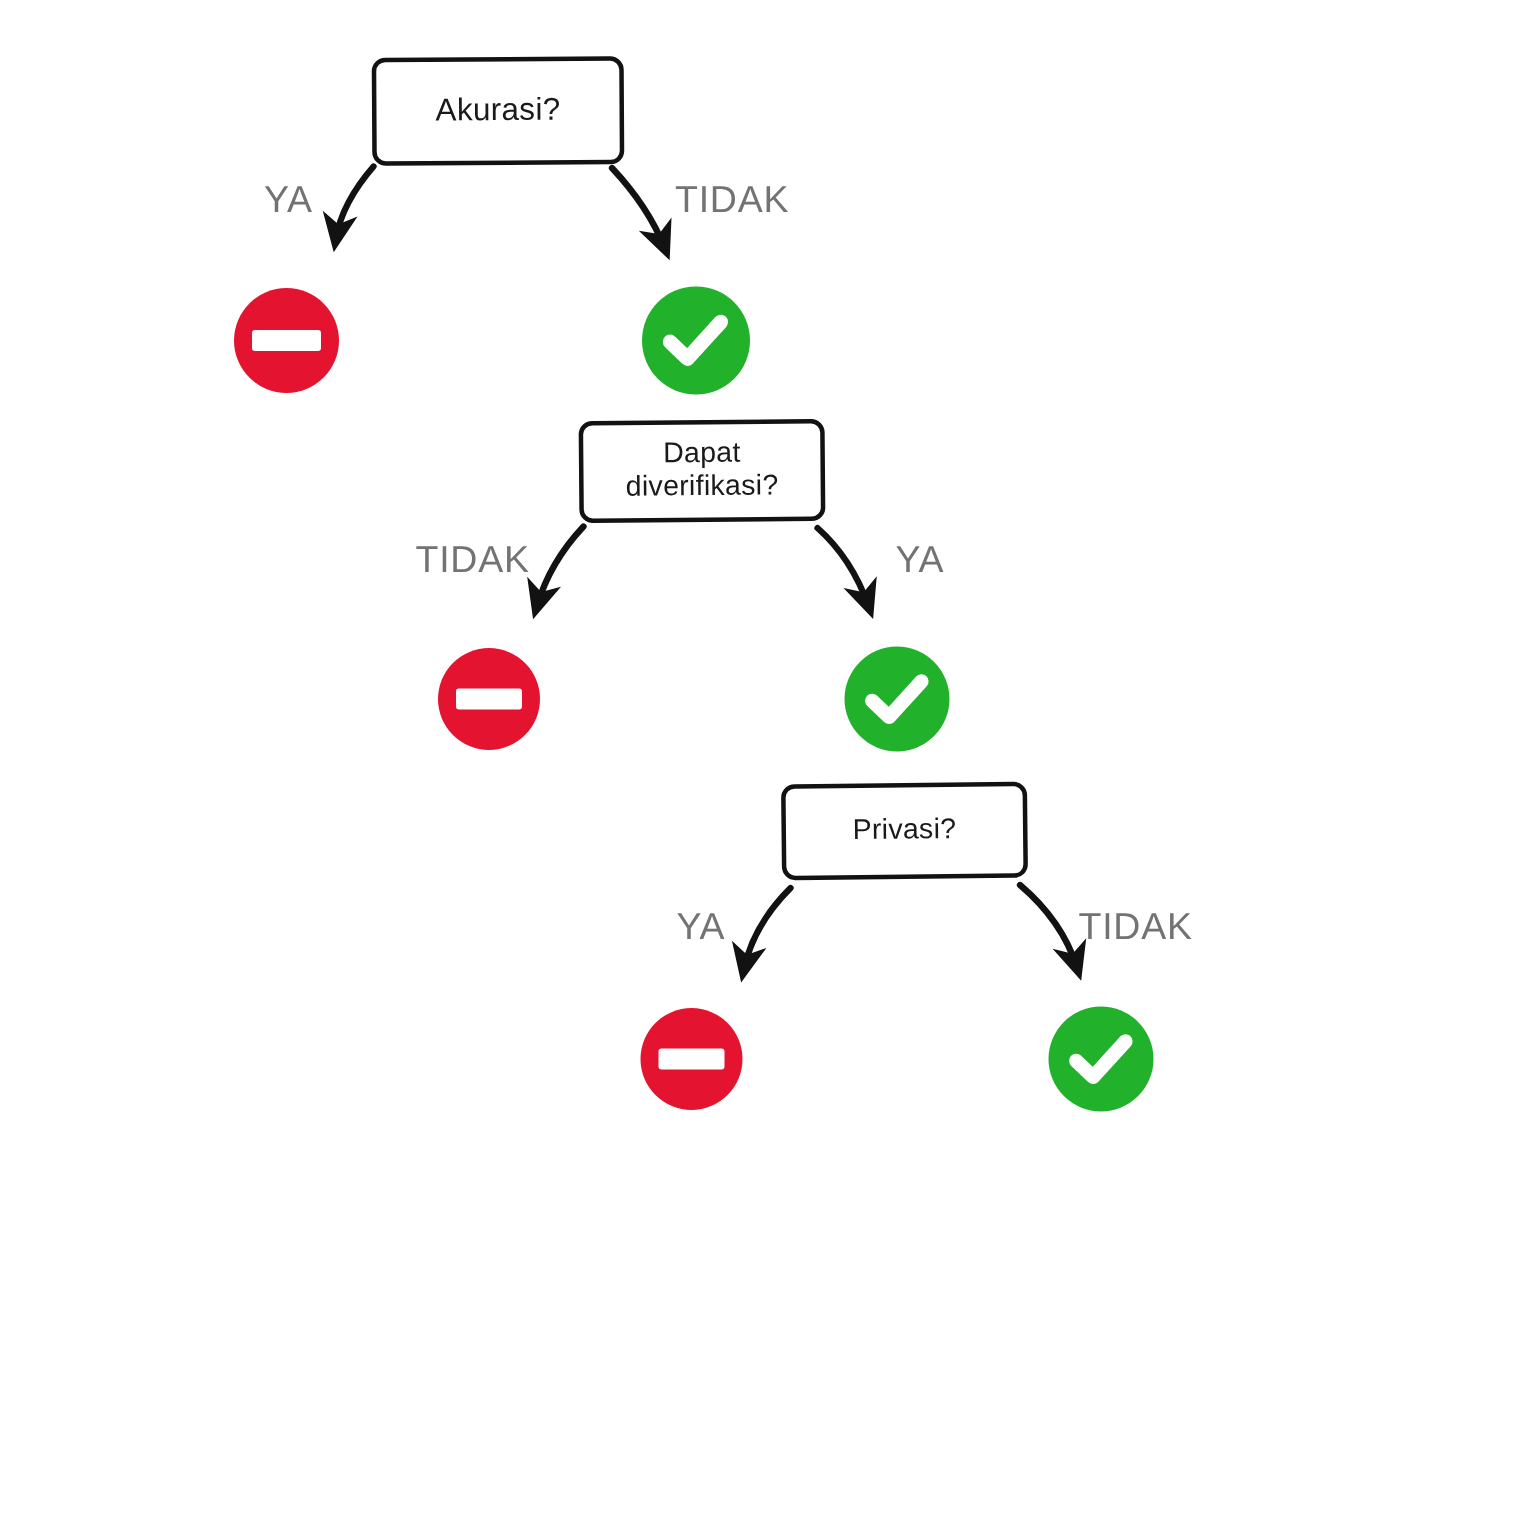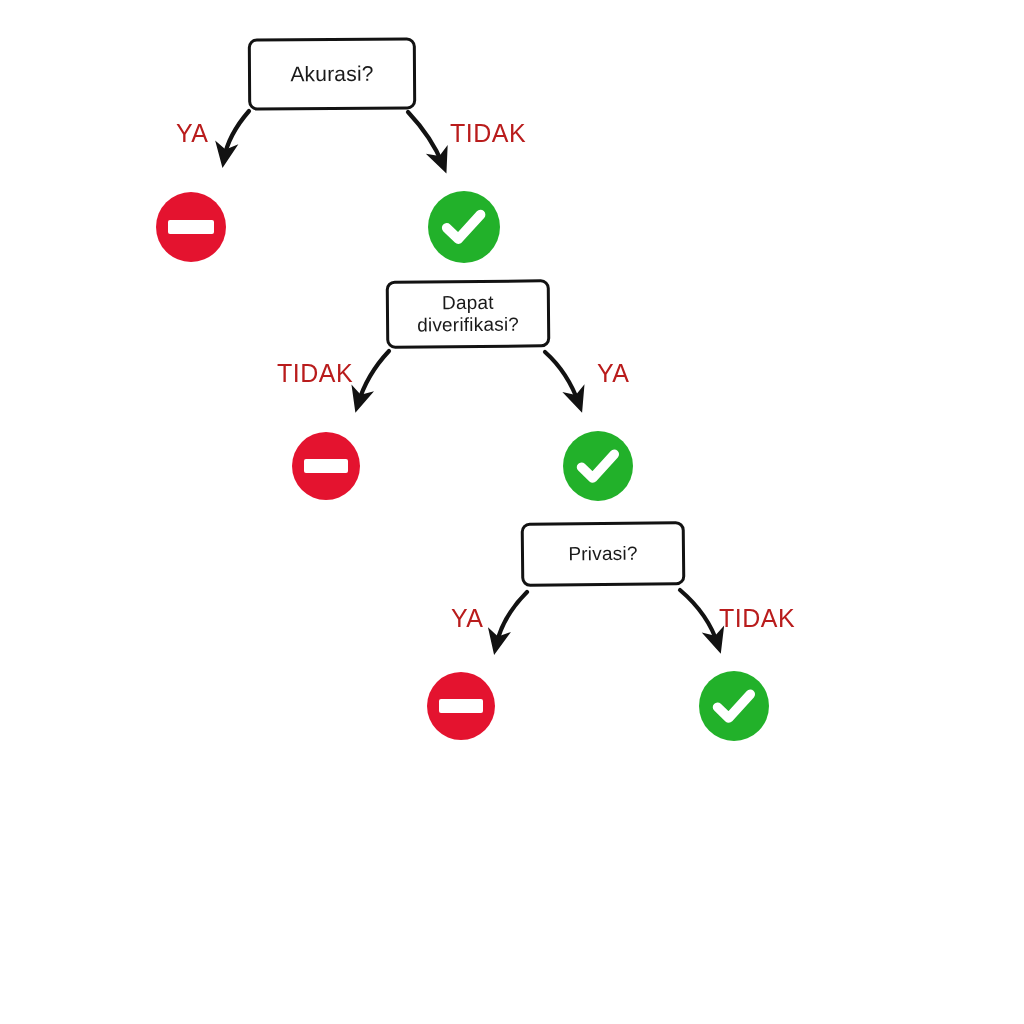--- a/index.html
+++ b/index.html
@@ -62,21 +62,21 @@
     width: 164px; height: 64px;
     font-size: 19px;
     transform: rotate(-0.6deg);
   }
 
   
   .edge-label {
     position: absolute;
     font-size: 25px;
     font-weight: 300;
-    color: #b91c1c;
+    color: #737373;
     letter-spacing: 0.5px;
     white-space: nowrap;
     z-index: 6;
   }
   #label-l1-ya     { left: 176px; top: 119px; }
   #label-l1-tidak  { left: 450px; top: 119px; }
   #label-l2-tidak  { left: 277px; top: 359px; }
   #label-l2-ya     { left: 597px; top: 359px; }
   #label-l3-ya     { left: 451px; top: 604px; }
   #label-l3-tidak  { left: 719px; top: 604px; }

